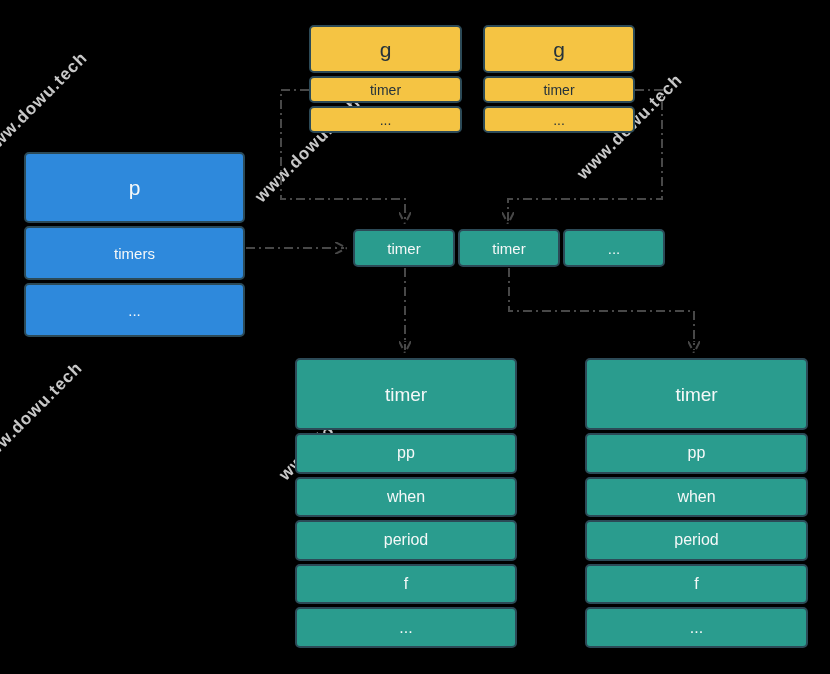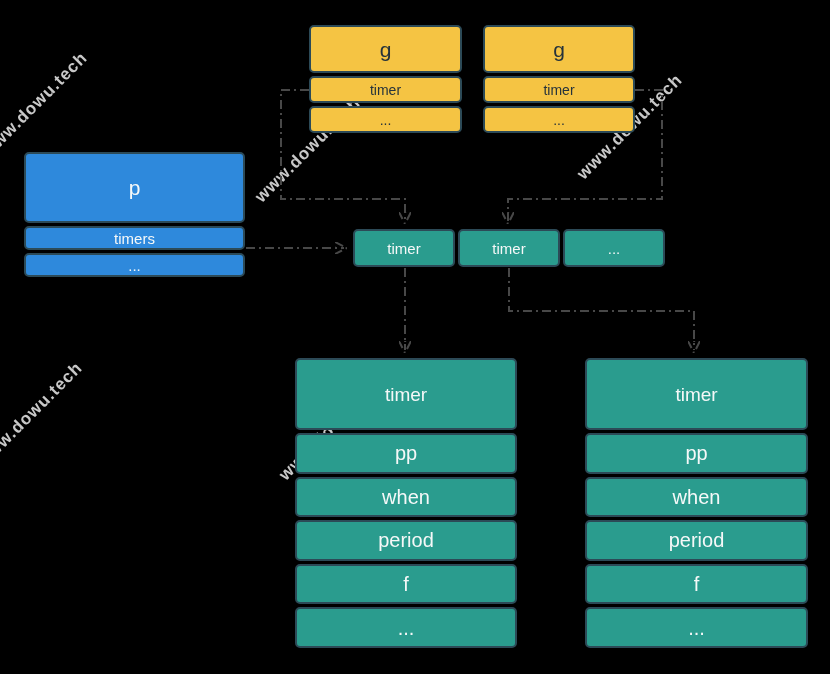--- a/index.html
+++ b/index.html
@@ -21,23 +21,23 @@
   .cell{
     box-sizing:border-box;border:2px solid var(--border,#2c4a57);border-radius:5px;
     display:flex;align-items:center;justify-content:center;line-height:1;
   }
   .g-fill{background:var(--yellow,#f5c443);color:#26333b;}
   .p-fill{background:var(--blue,#2e89dc);color:#f5f8f8;}
   .t-fill{background:var(--teal,#2a9c8e);color:#f5f8f8;}
   .hdr-sm{height:48px;font-size:21px;font-weight:500;}
   .row-sm{height:27px;font-size:14px;}
   .hdr-md{height:71px;font-size:21px;font-weight:500;}
-  .row-md{height:24px;font-size:15px;}
+  .row-md{height:54px;font-size:15px;}
   .hdr-lg{height:72px;font-size:19px;font-weight:500;}
-  .row-lg{flex:1;font-size:20px;}
+  .row-lg{flex:1;font-size:16px;}
   .array{position:absolute;z-index:3;display:flex;gap:3px;}
   .array .cell{width:102px;height:38px;font-size:15px;font-weight:500;}
 </style>
 </head>
 <body>
 
 <div class="canvas">
 
   <span class="wm" style="left:35px;top:105px">www.dowu.tech</span>
   <span class="wm" style="left:308px;top:150px">www.dowu.tech</span>

